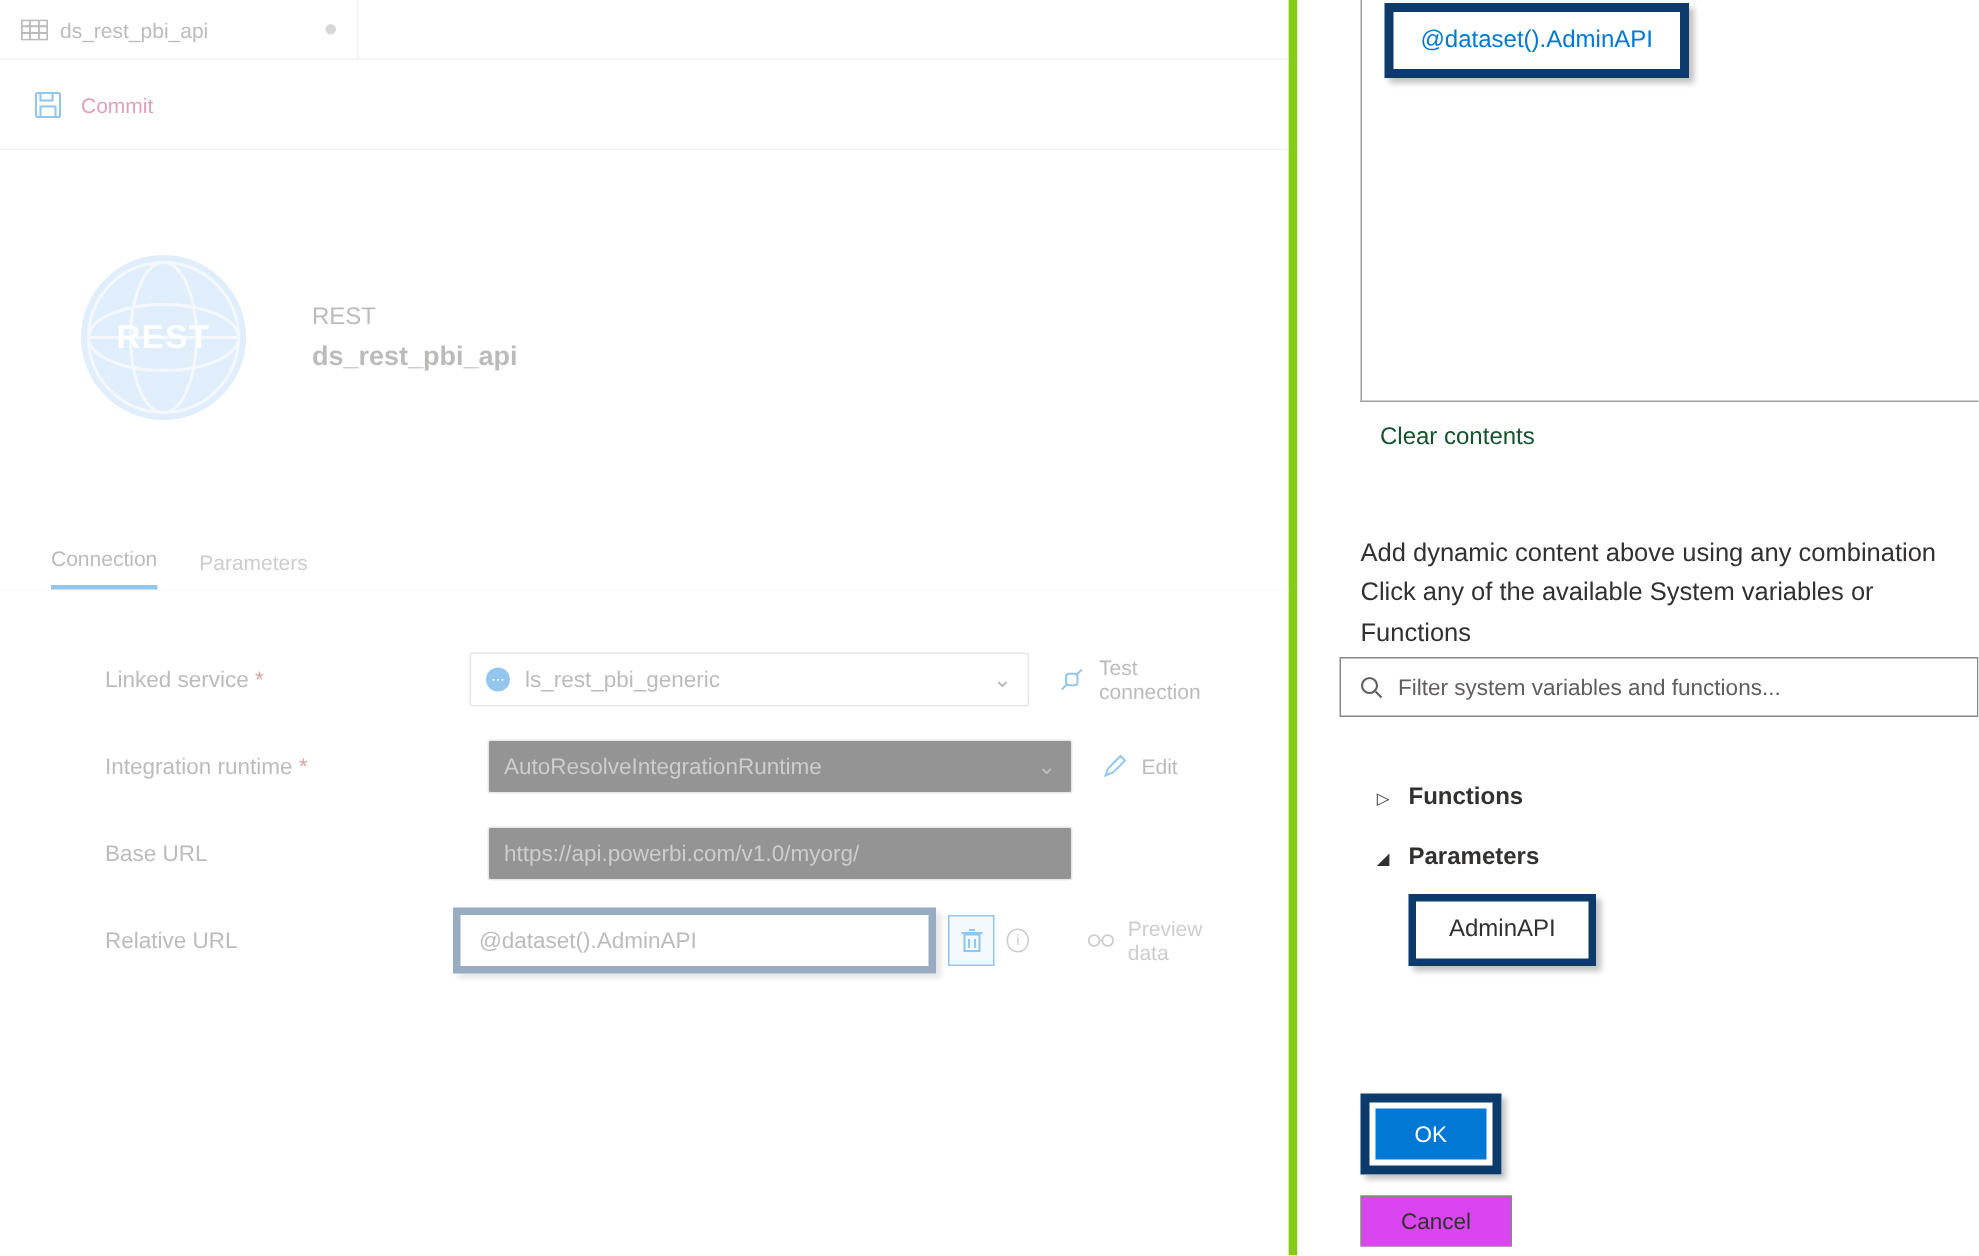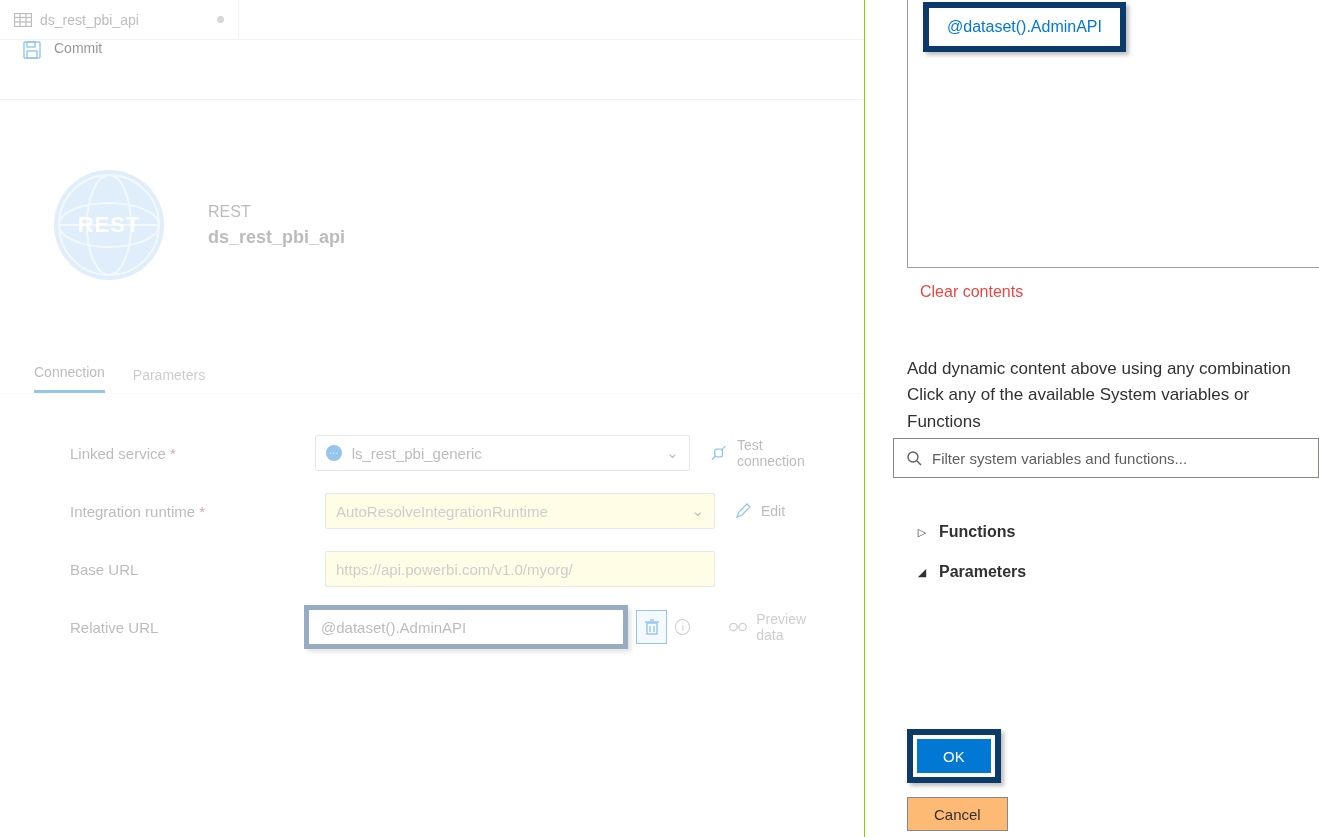--- a/index.html
+++ b/index.html
@@ -11,21 +11,21 @@
     width: 1319px;
     height: 837px;
     overflow: hidden;
     position: relative;
   }
   .main {
     position: absolute;
     left: 0; top: 0;
     width: 865px;
     height: 837px;
-    border-right: 1px solid #84cc16;
+    border-right: 6px solid #84cc16;
   }
   
   .dim-overlay {
     position: absolute;
     inset: 0;
     background: rgba(255,255,255,0.58);
     pointer-events: none;
     z-index: 50;
   }
 
@@ -49,25 +49,25 @@
   .tab .dirty-dot {
     width: 7px; height: 7px; border-radius: 50%;
     background: #a19f9d;
     margin-left: 70px;
   }
   .grid-icon svg { display:block; }
 
   .commit-bar {
     height: 60px;
     display: flex;
-    align-items: flex-start;
+    align-items: center;
     gap: 12px;
     padding-left: 22px;
     border-bottom: 1px solid #e1dfdd;
-    color: #000000;
+    color: #be185d;
     cursor: pointer;
   }
   .commit-bar svg { stroke: #0078d4; }
 
   .header-block {
     display: flex;
     align-items: center;
     gap: 44px;
     padding: 24px 0 24px 54px;
     height: 250px;
@@ -135,21 +135,21 @@
     font-size: 15px;
     background: #fff;
   }
   .select .chev { margin-left: auto; color: #605e5c; }
   .select .round-icon {
     width: 16px; height: 16px; border-radius: 50%;
     background: #0078d4;
     display:inline-flex; align-items:center; justify-content:center;
     color:#fff; font-size:9px; margin-right:10px;
   }
-  .disabled-look { background: #fef9c3; color:#8a8886; }
+  .disabled-look { background: #000000; color:#8a8886; }
   .actions { display:flex; align-items:center; gap:10px; margin-left: 20px; color:#605e5c; }
   .actions svg { stroke:#0078d4; }
   .preview-link { color:#8a8886; display:flex; align-items:center; gap:8px; margin-left: 38px; }
   .preview-link svg { stroke:#8a8886; }
 
   .rel-url-box {
     width: 350px; height: 44px;
     display:flex; align-items:center; padding:0 12px;
     color:#605e5c; font-size:15px;
     background:#fff;
@@ -193,21 +193,21 @@
     border:6px solid #0b3a6b;
     box-shadow: 3px 3px 4px rgba(0,0,0,0.25);
     padding: 10px 18px;
     background:#fff;
   }
   .expr-highlight span { color:#0078d4; font-size:16px; }
 
   .clear-link {
     position:absolute;
     left: 55px; top: 283px;
-    color:#ef4444; font-size:16px;
+    color:#14532d; font-size:16px;
     cursor:pointer;
   }
 
   .help-text {
     position:absolute;
     left: 42px; top: 356px; right:0;
     color:#323130; font-size:17px; line-height:1.55;
   }
 
   .filter-input {
@@ -244,21 +244,21 @@
     display:flex; gap:14px; align-items:flex-start;flex-direction:column;
   }
   .btn {
     height:34px;
     padding: 0 26px;
     display:flex; align-items:center; justify-content:center;
     font-size:15px;
     cursor:pointer;
   }
   .btn-primary { background:#0078d4; color:#fff; }
-  .btn-secondary { background:#fdba74; border:1px solid #8a8886; color:#323130; }
+  .btn-secondary { background:#d946ef; border:1px solid #8a8886; color:#323130; }
   .ok-wrap {
     border:6px solid #0b3a6b;
     box-shadow:3px 3px 4px rgba(0,0,0,0.25);
     padding:4px;
   }
 </style>
 </head>
 <body>
 
 <div class="main">
@@ -405,20 +405,23 @@
 
   <div class="tree">
     <div class="tree-item">
       <span class="tri">▷</span>
       <strong>Functions</strong>
     </div>
     <div class="tree-item">
       <span class="tri">◢</span>
       <strong>Parameters</strong>
     </div>
+    <div class="param-chip">
+      <span>AdminAPI</span>
+    </div>
   </div>
 
   <div class="button-row">
     <div class="ok-wrap">
       <div class="btn btn-primary">OK</div>
     </div>
     <div class="btn btn-secondary">Cancel</div>
   </div>
 </div>
 

